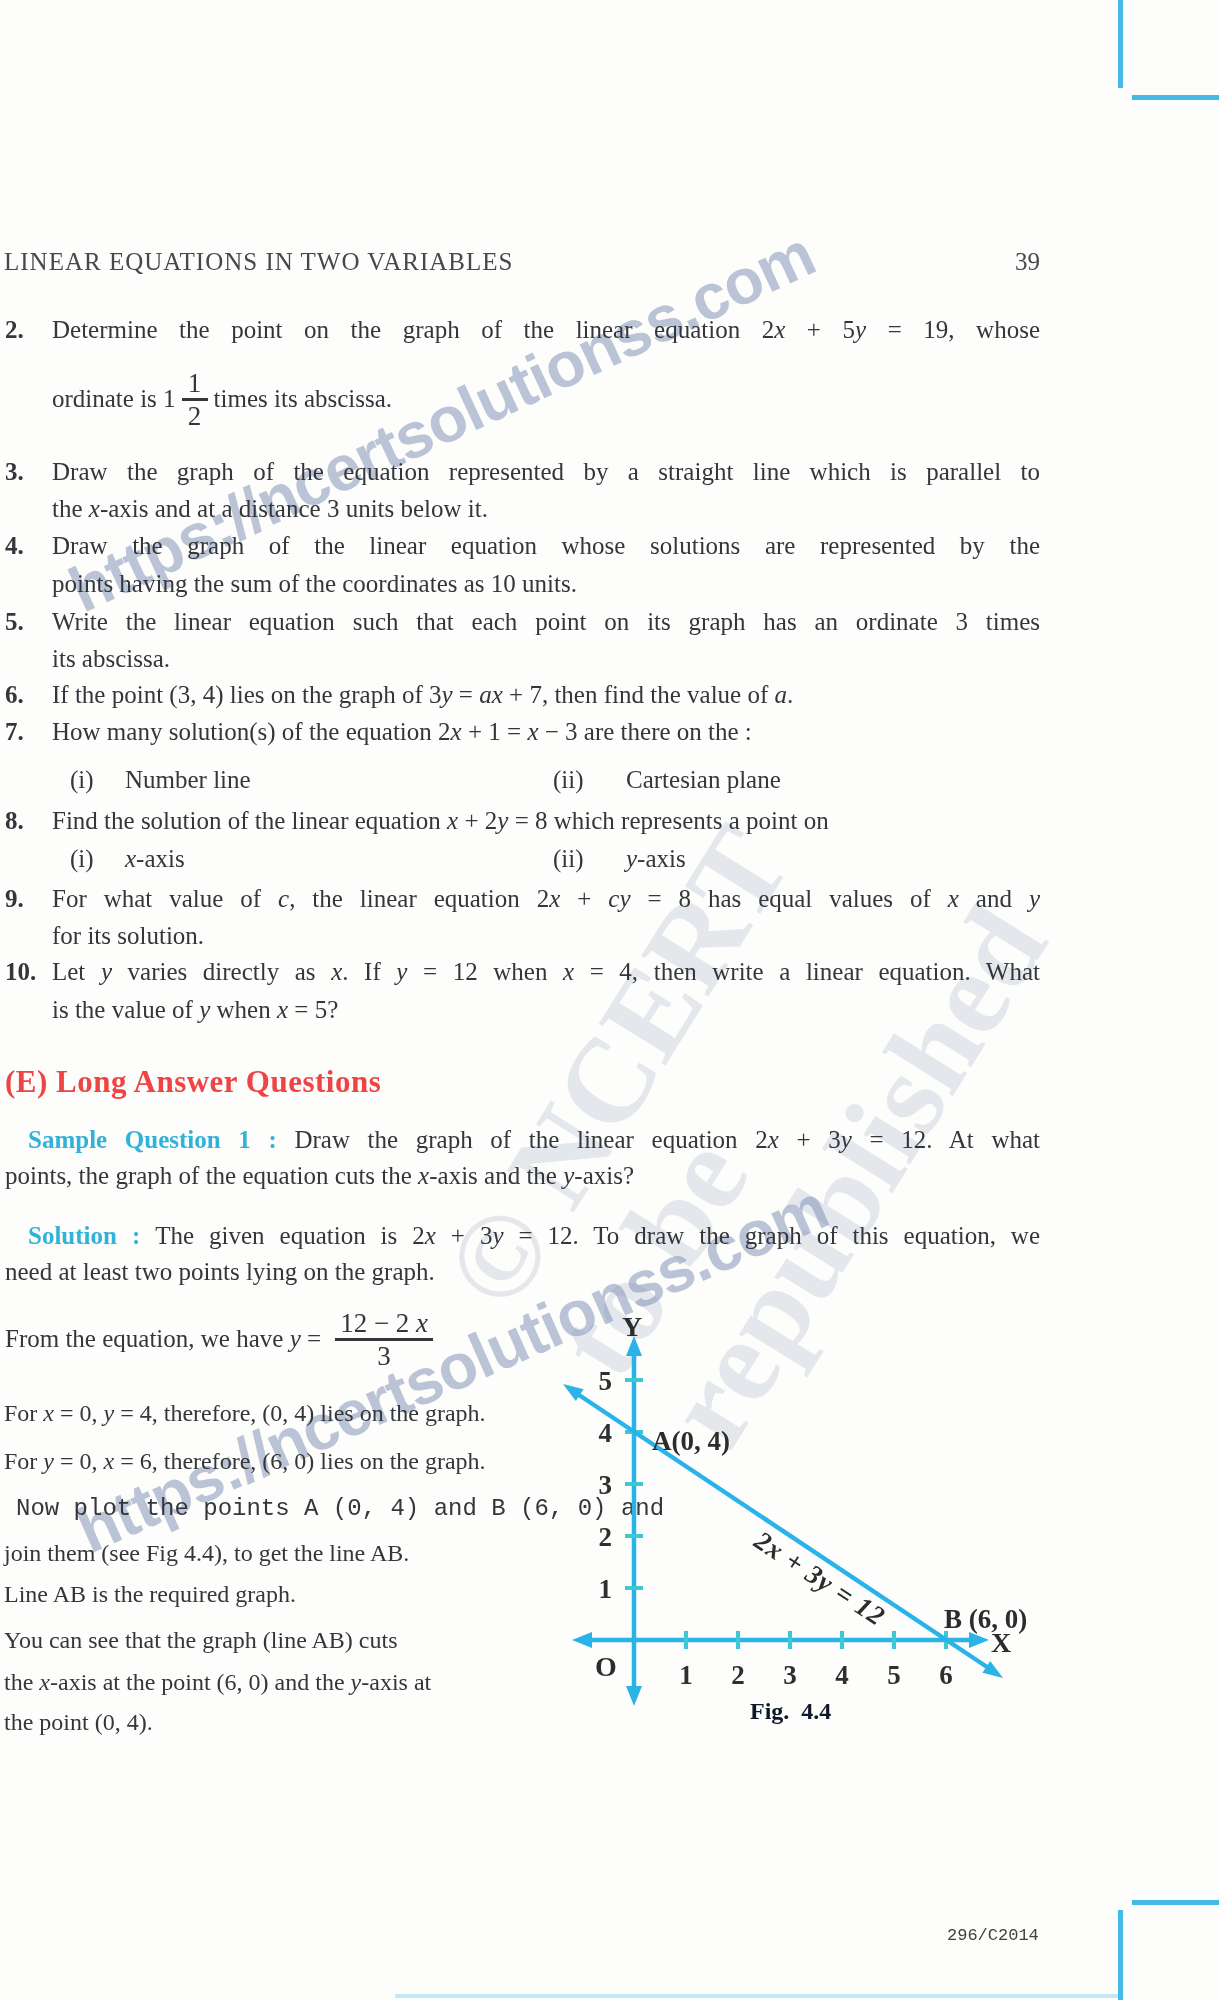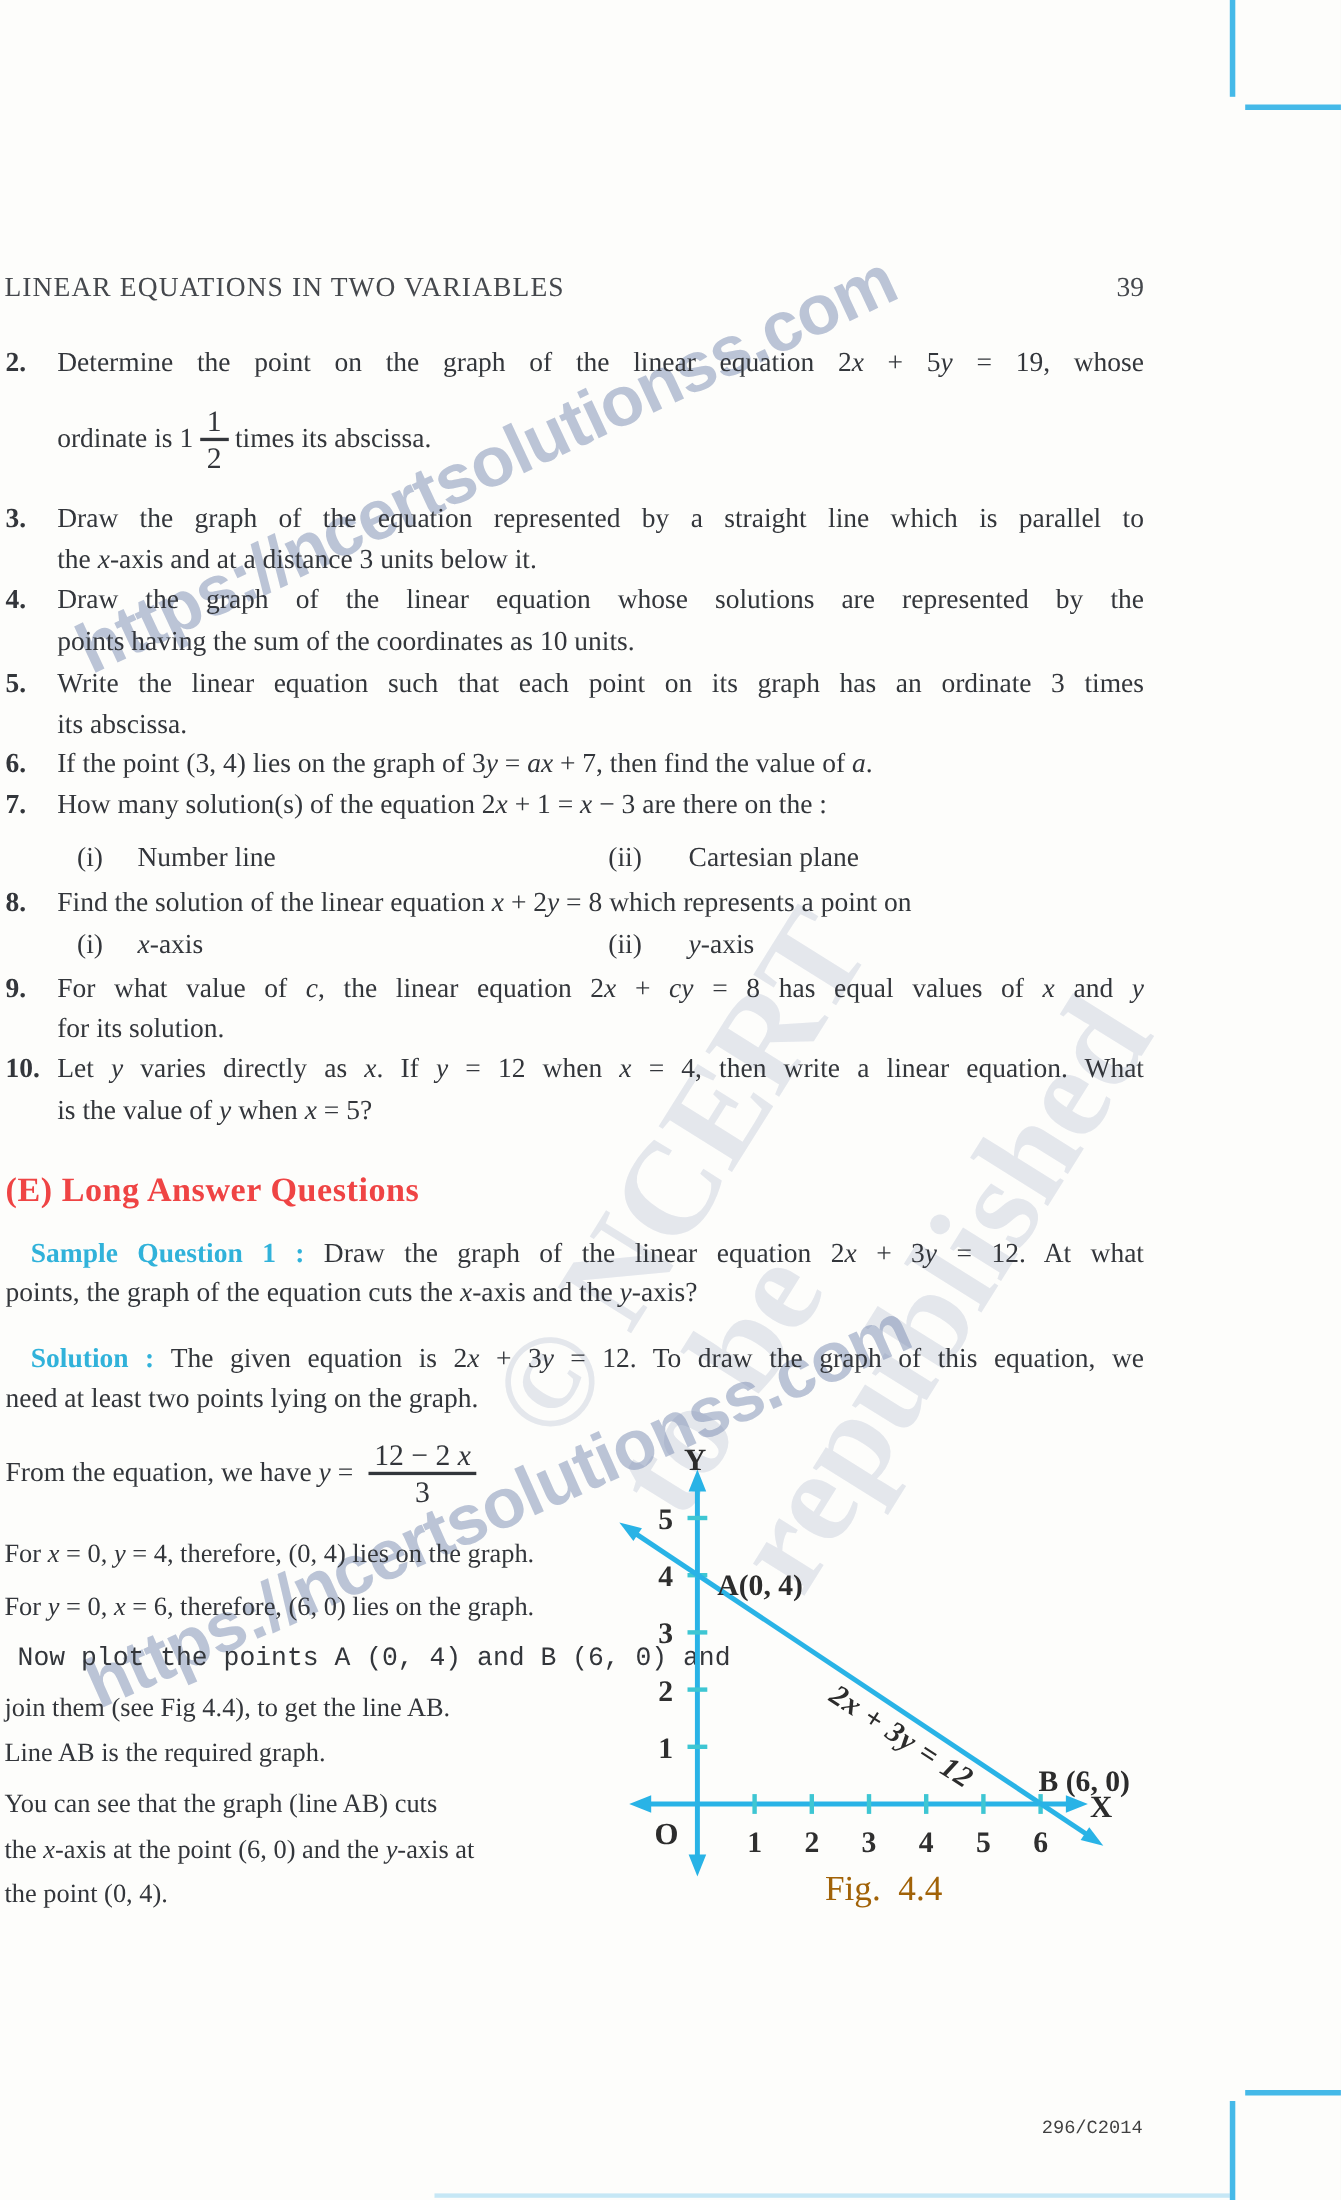--- a/index.html
+++ b/index.html
@@ -7,21 +7,21 @@
         font-family:"Liberation Serif","DejaVu Serif",serif;color:#33363b;}
   .line{position:absolute;font-size:25px;line-height:36px;white-space:nowrap;}
   .just{white-space:normal;width:1035px;text-align:justify;text-align-last:justify;}
   .qnum{font-weight:bold;display:inline-block;width:47px;}
   .optlab{display:inline-block;width:55px;}
   .optlab2{display:inline-block;width:73px;}
   .stepline{position:absolute;font-size:24px;line-height:34px;white-space:nowrap;}
   .hdr{position:absolute;font-size:25px;letter-spacing:1px;color:#45484d;}
   .accent{color:#31b2da;font-weight:bold;margin-left:23px;}
   .eheading{position:absolute;font-size:31px;font-weight:bold;color:#ef4444;letter-spacing:0.5px;}
-  .figcap{position:absolute;font-size:32px;font-weight:normal;color:#a16207;white-space:pre;}
+  .figcap{position:absolute;font-size:24px;font-weight:bold;color:#0f172a;white-space:pre;}
   .fracrow{position:absolute;display:flex;align-items:center;text-align:right;}
   .frac{display:inline-flex;flex-direction:column;align-items:center;margin:0 6px;}
   .frac .fnum,.frac .fden{font-size:27px;line-height:30px;padding:0 5px;}
   .frac .fbar{height:3px;background:#33363b;width:100%;min-width:26px;}
   .wm{position:absolute;font-family:"Liberation Sans","DejaVu Sans",sans-serif;font-weight:bold;
       color:rgba(126,144,180,0.52);font-size:64px;letter-spacing:-1px;transform-origin:0 0;
       white-space:nowrap;pointer-events:none;z-index:1;}
   .wmpale{position:absolute;font-family:"Liberation Serif","DejaVu Serif",serif;font-weight:bold;
       color:rgba(190,198,214,0.40);font-size:120px;line-height:130px;width:560px;
       transform-origin:0 0;pointer-events:none;z-index:0;}

